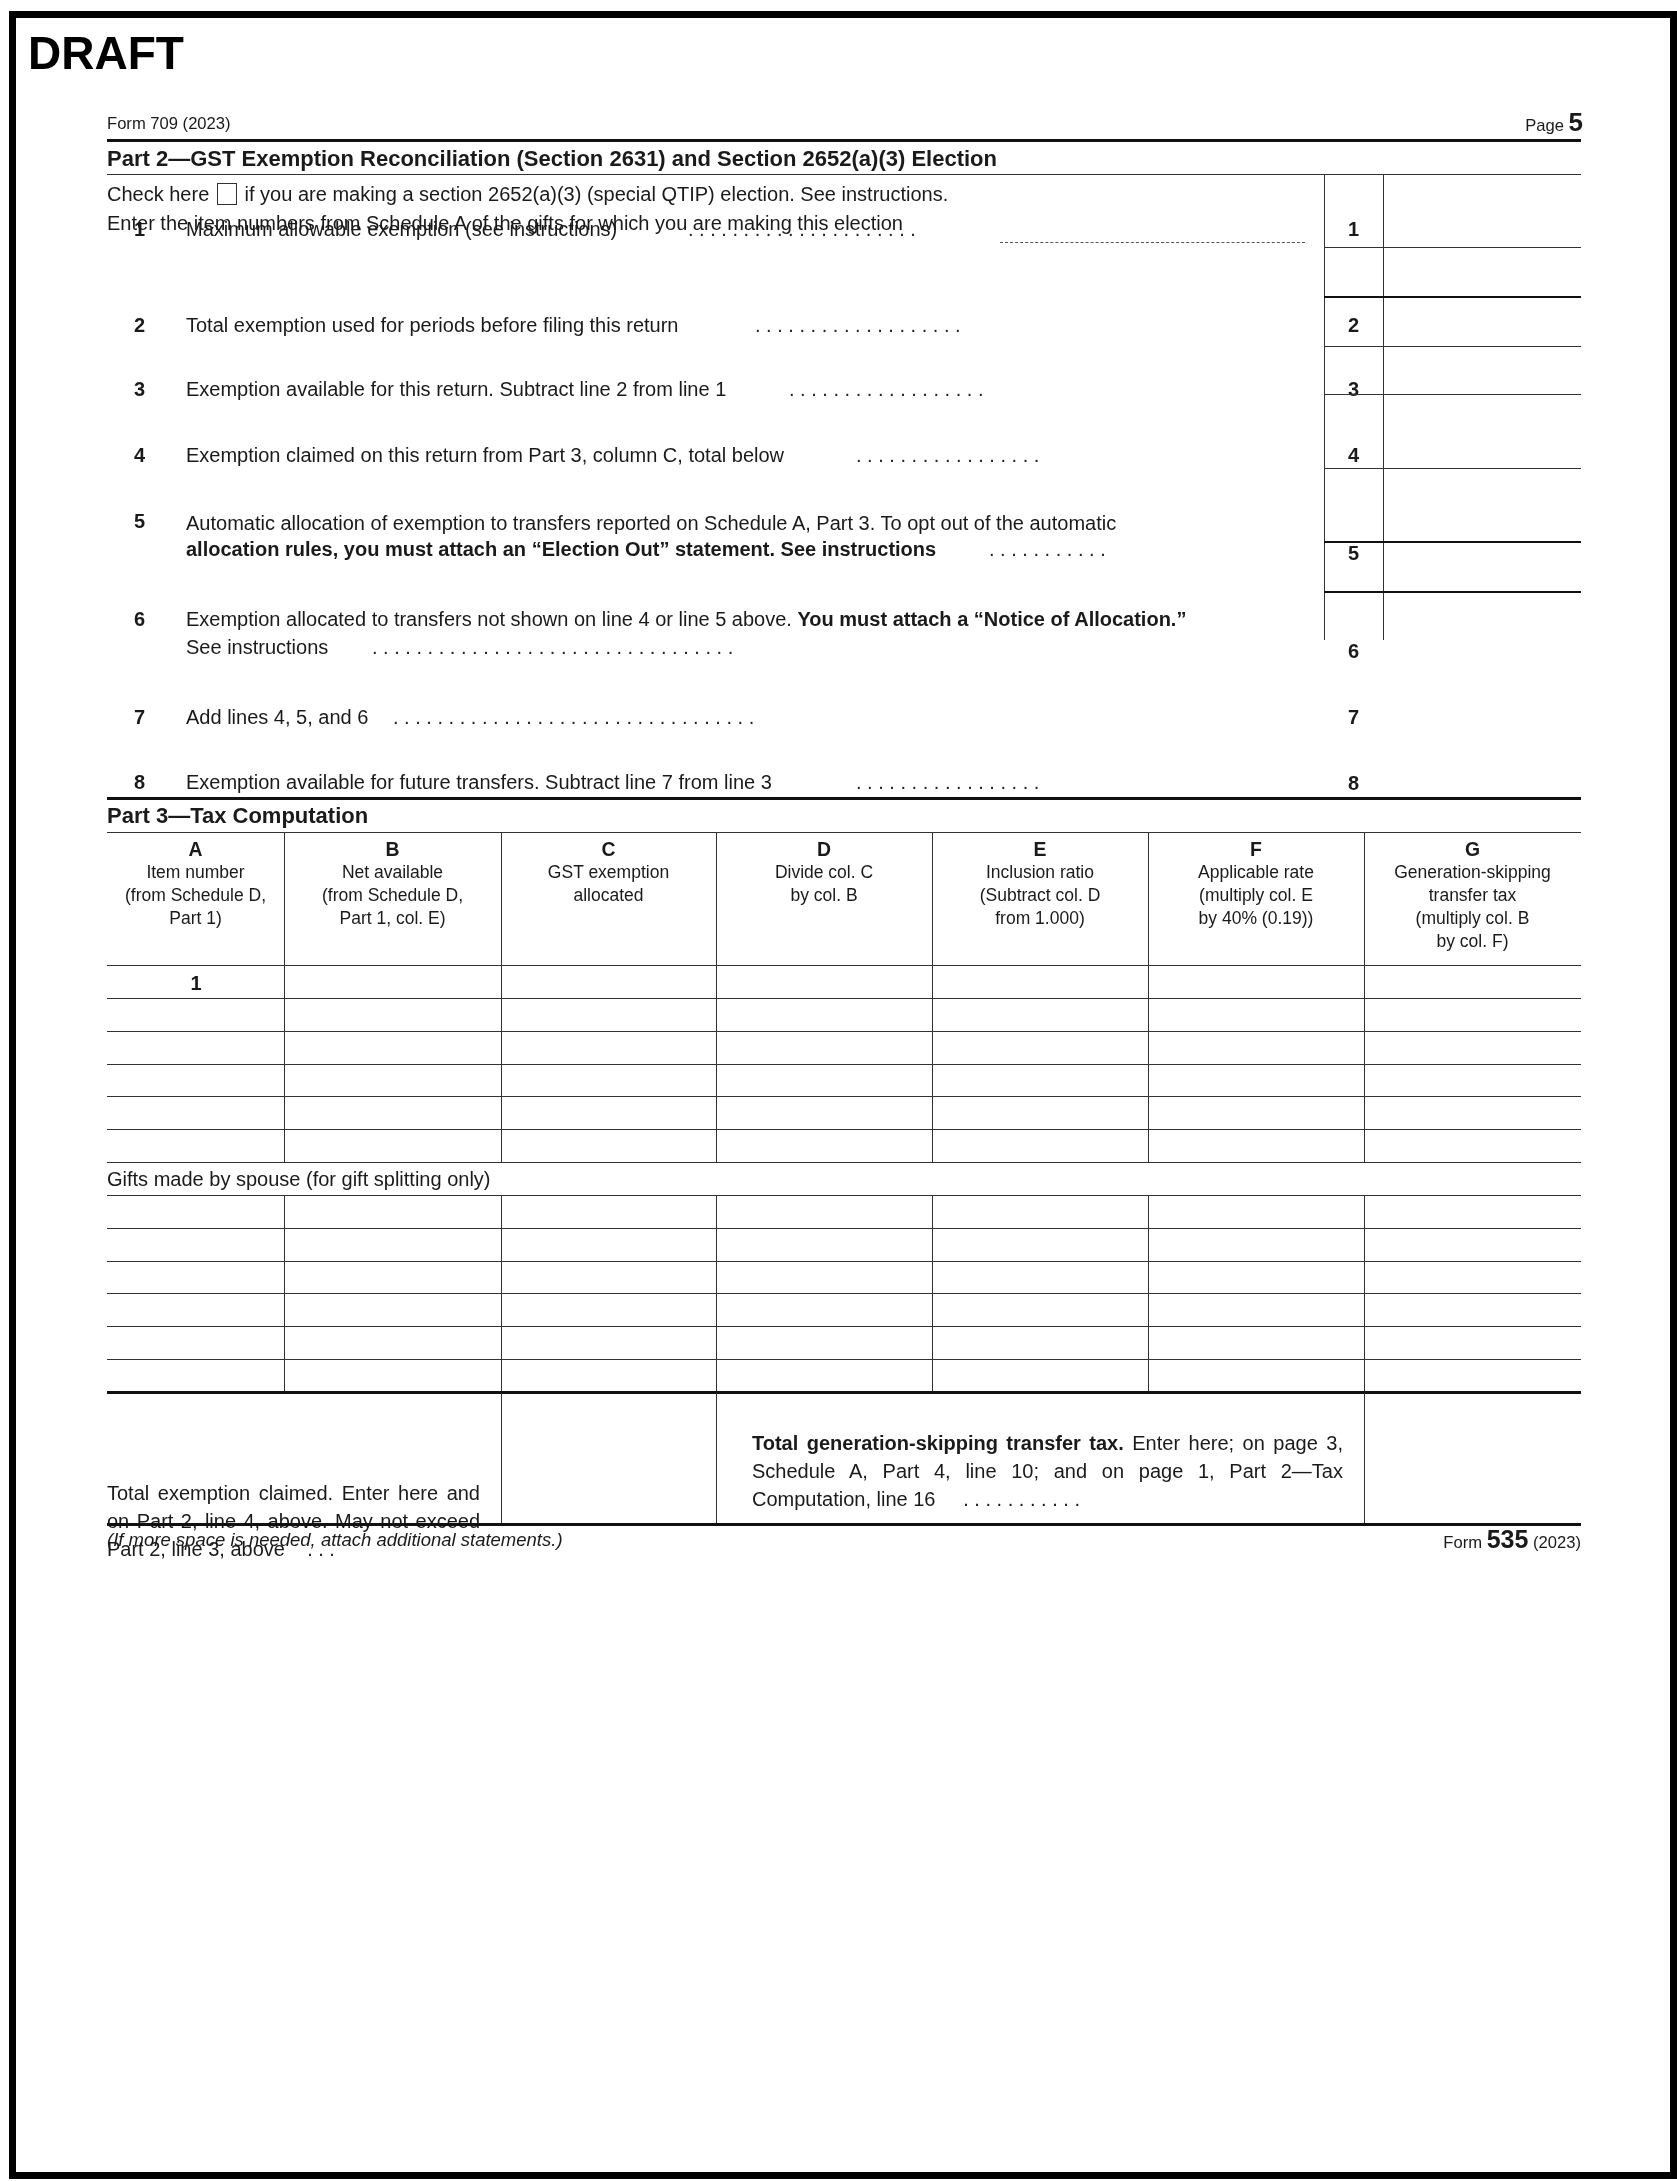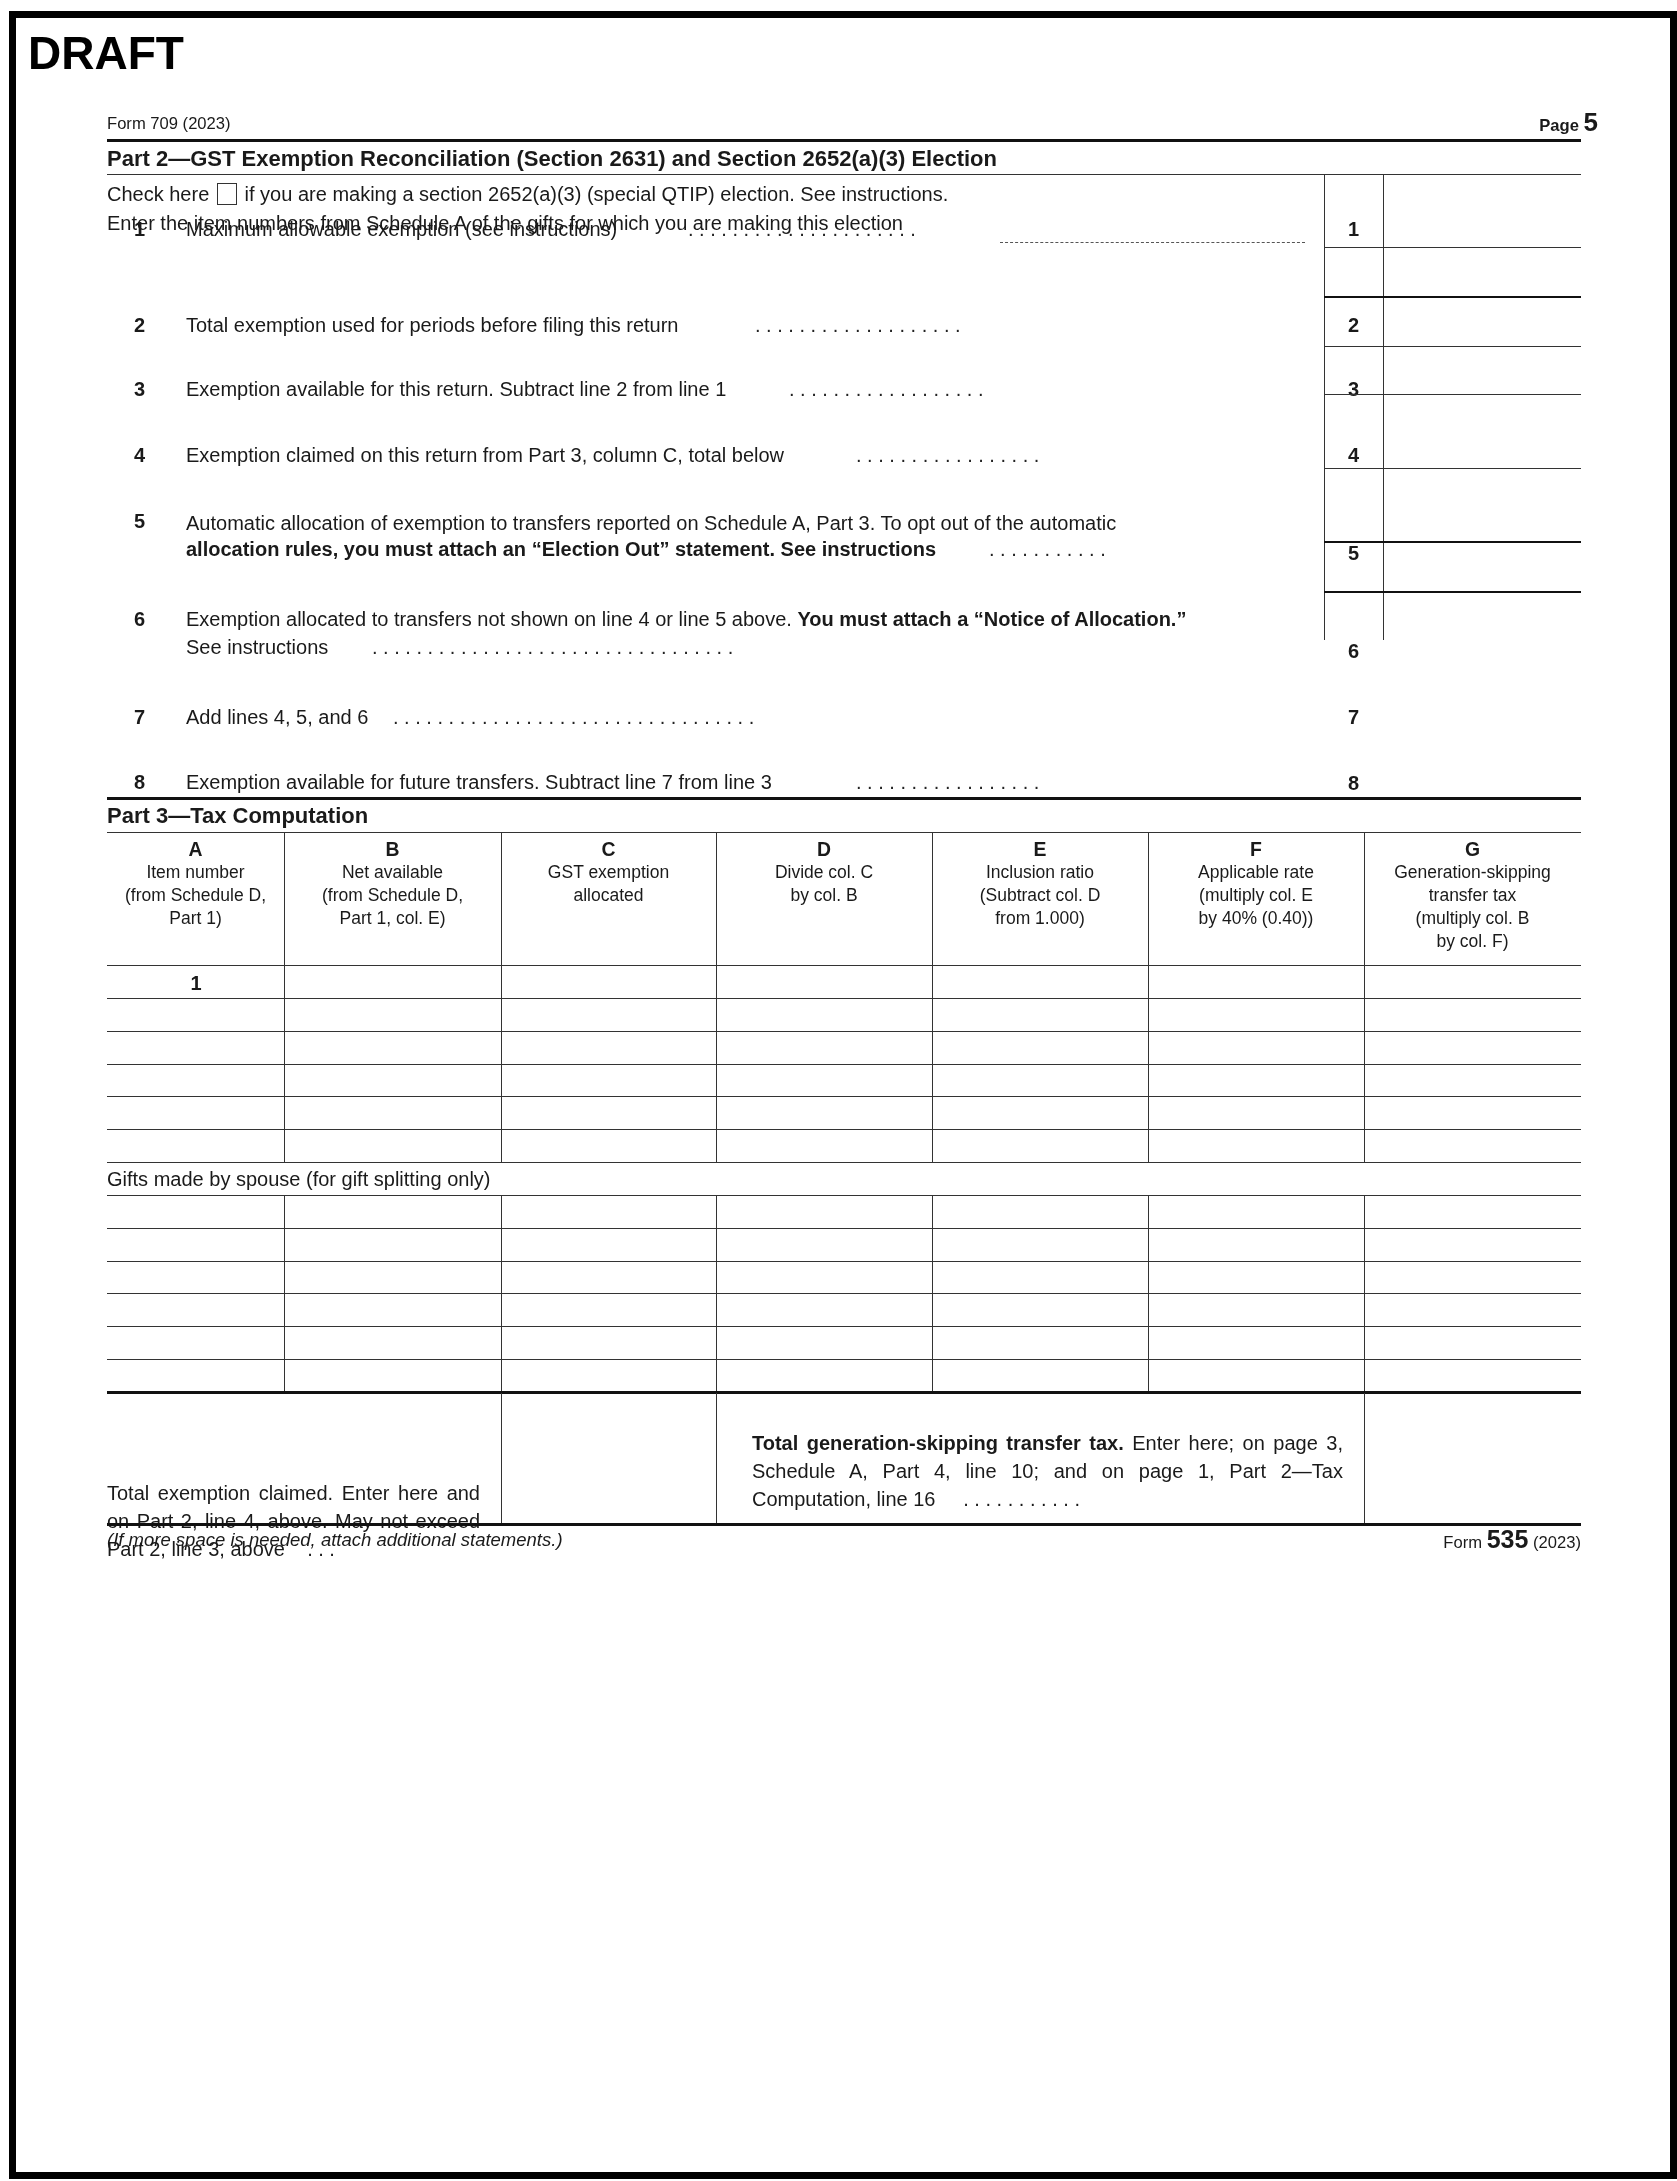--- a/index.html
+++ b/index.html
@@ -3,21 +3,21 @@
 <meta charset="utf-8">
 <style>
   html, body { margin:0; padding:0; background:#fff; }
   body { width:1678px; height:2182px; position:relative; overflow:hidden;
          font-family:"Liberation Sans", sans-serif; color:#1a1a1a; }
   .frame { position:absolute; left:9.2px; top:11px; width:1654px; height:2154px;
            border:7.4px solid #000; }
   .abs { position:absolute; }
   .draft { left:28px; top:26px; font-size:46px; font-weight:bold; letter-spacing:0px; color:#000; }
   .hdr-left { left:107px; top:114px; font-size:16.6px; }
-  .hdr-right { right:80px; top:107px; font-size:16.6px;font-weight:bold; }
+  .hdr-right { right:95px; top:107px; font-size:16.6px; }
   .hdr-right b { font-size:26px; }
   .hline { position:absolute; background:#333; height:1.4px; }
   .hline.thick { background:#111; height:3.2px; }
   .vline { position:absolute; background:#333; width:1.4px; }
   .part-title { font-size:22px; font-weight:bold; }
   .txt { font-size:20px; white-space:nowrap; }
   .num { font-size:20px; font-weight:bold; }
   .lnnum { font-size:20px; font-weight:bold; width:59px; text-align:center; }
   .dots { font-size:20px; letter-spacing:0; white-space:nowrap; color:#222; }
   .checkbox { display:inline-block; width:18.5px; height:20px; border:1.4px solid #333; vertical-align:-3.7px; margin:0 7.4px; }
@@ -148,21 +148,21 @@
     <div class="col-head" style="left:932px; top:838px; width:216px;">
       <span class="letter">E</span>
       <div>Inclusion ratio</div>
       <div>(Subtract col. D</div>
       <div>from 1.000)</div>
     </div>
     <div class="col-head" style="left:1148px; top:838px; width:216px;">
       <span class="letter">F</span>
       <div>Applicable rate</div>
       <div>(multiply col. E</div>
-      <div>by 40% (0.40))</div>
+      <div>by 40% (0.19))</div>
     </div>
     <div class="col-head" style="left:1364px; top:838px; width:217px;">
       <span class="letter">G</span>
       <div>Generation-skipping</div>
       <div>transfer tax</div>
       <div>(multiply col. B</div>
       <div>by col. F)</div>
     </div>
     <div class="vline" style="left:284px; top:832px; height:133px;"></div>
     <div class="vline" style="left:501px; top:832px; height:133px;"></div>

